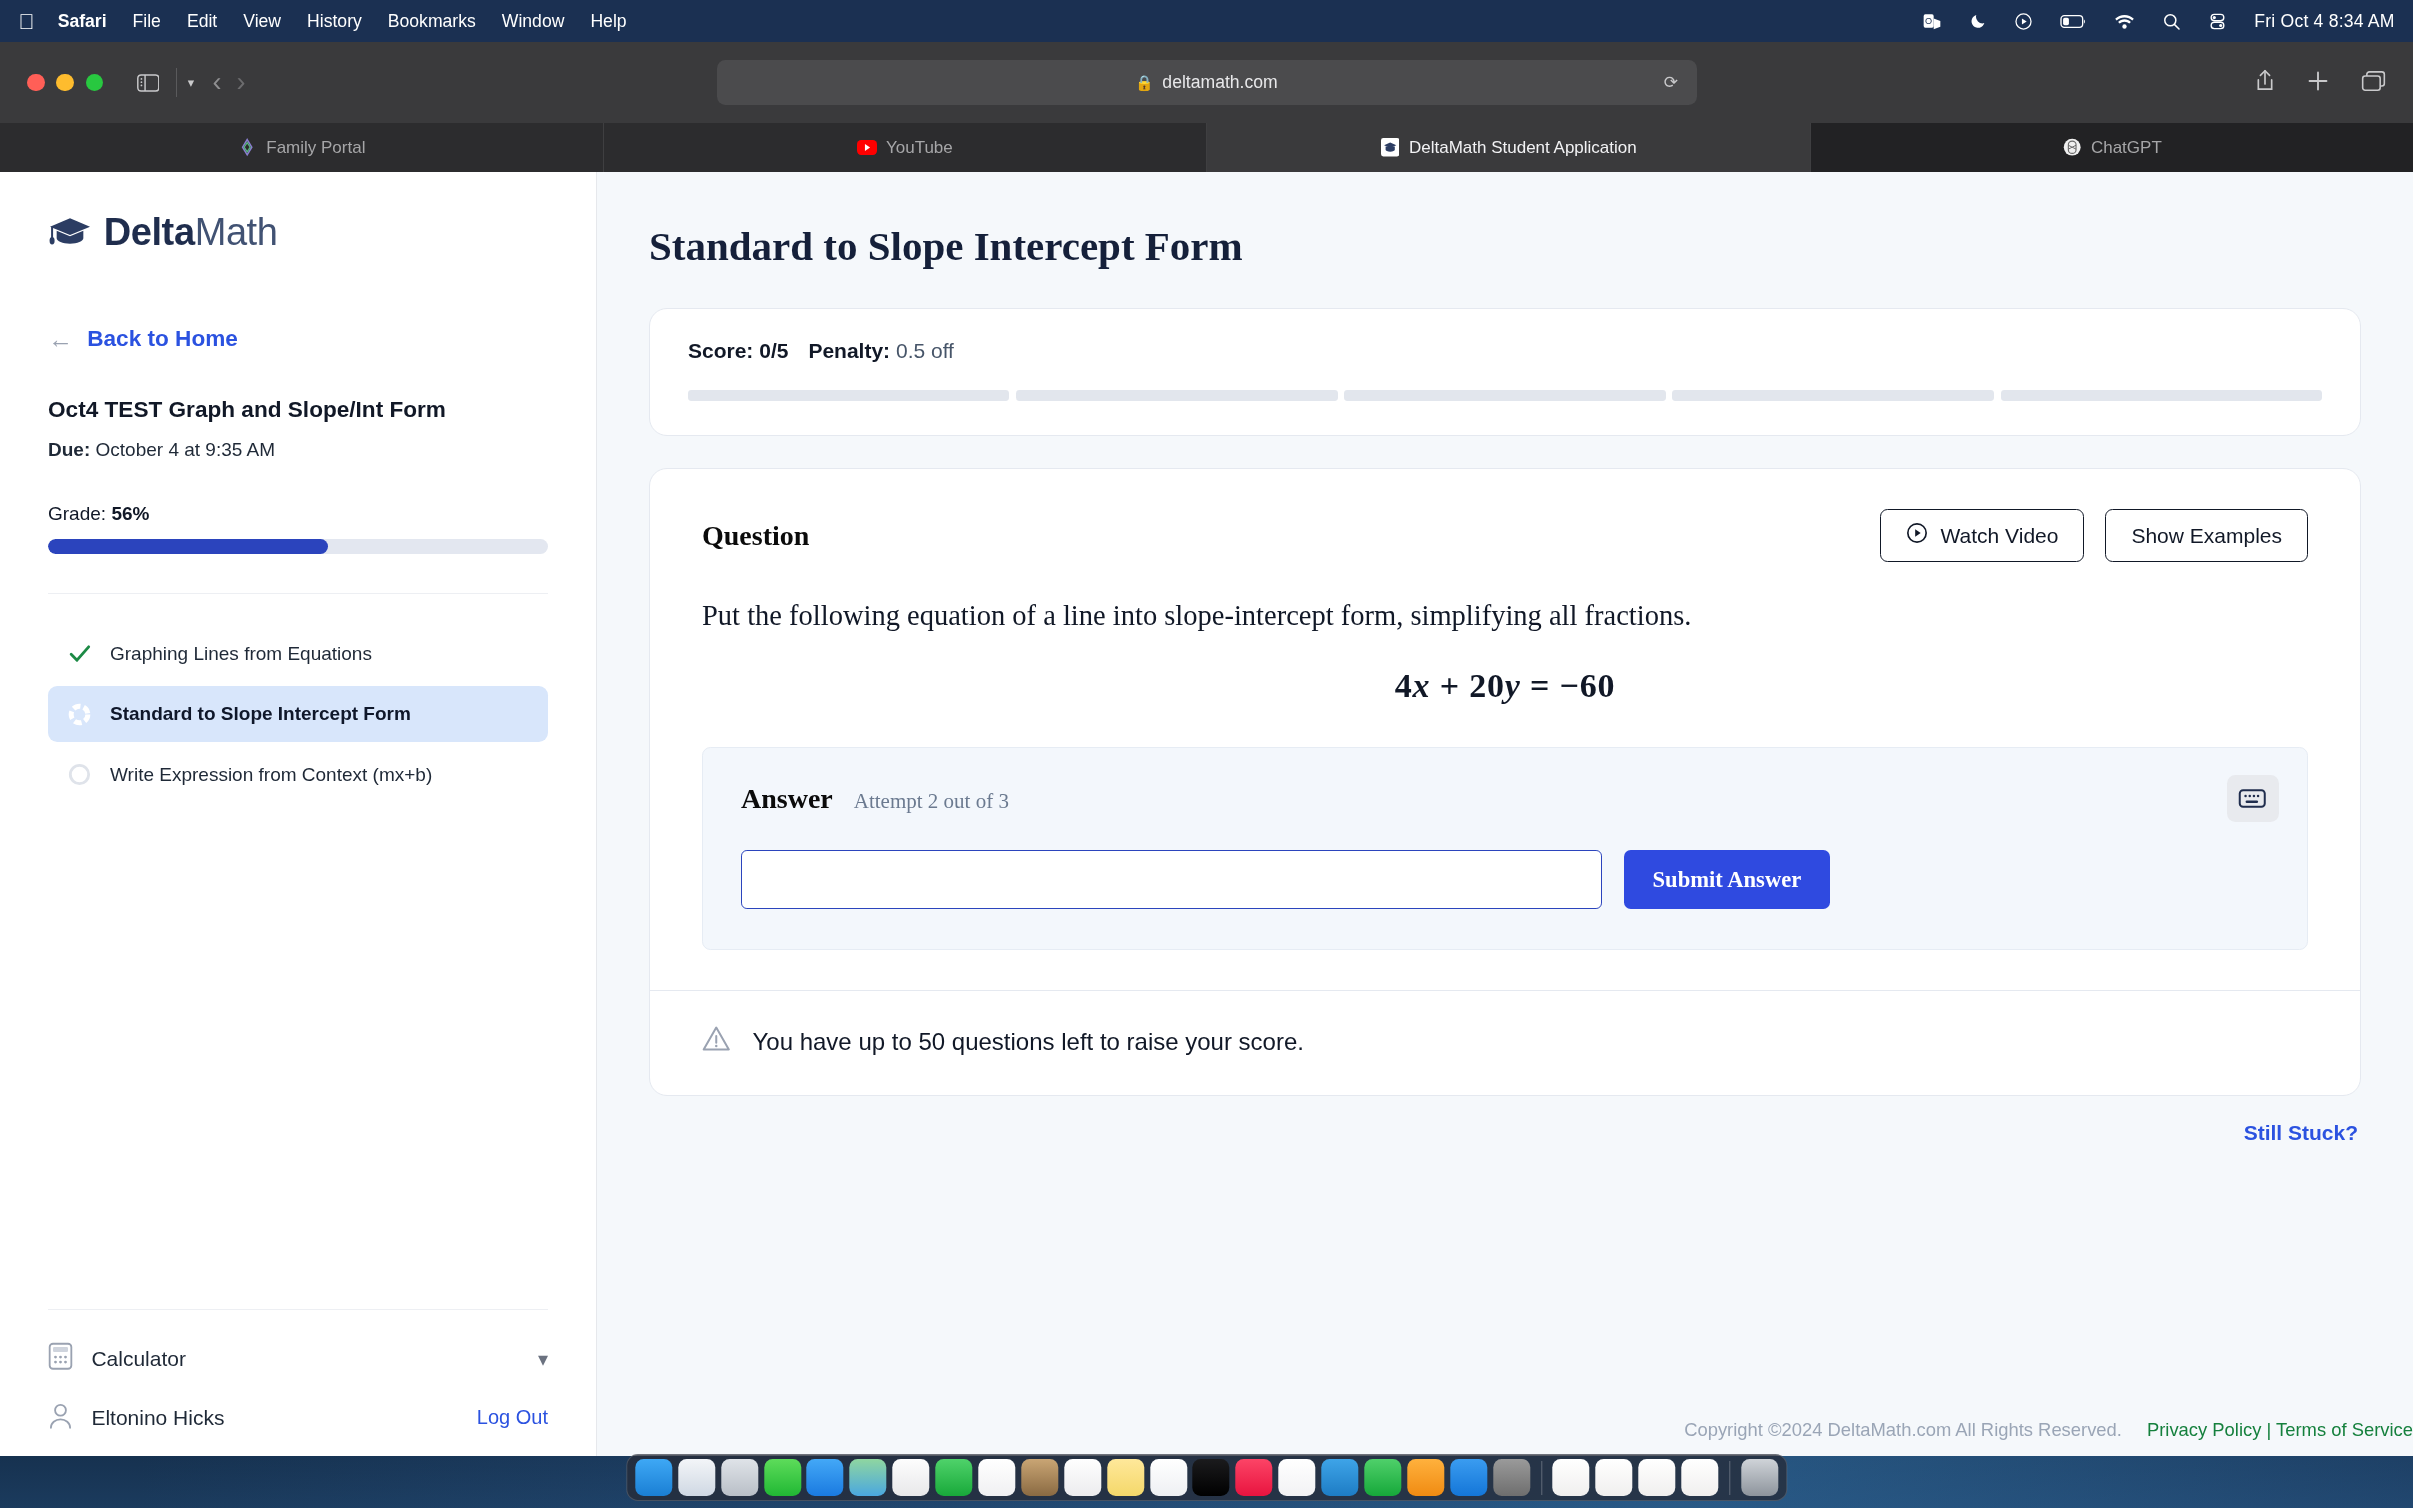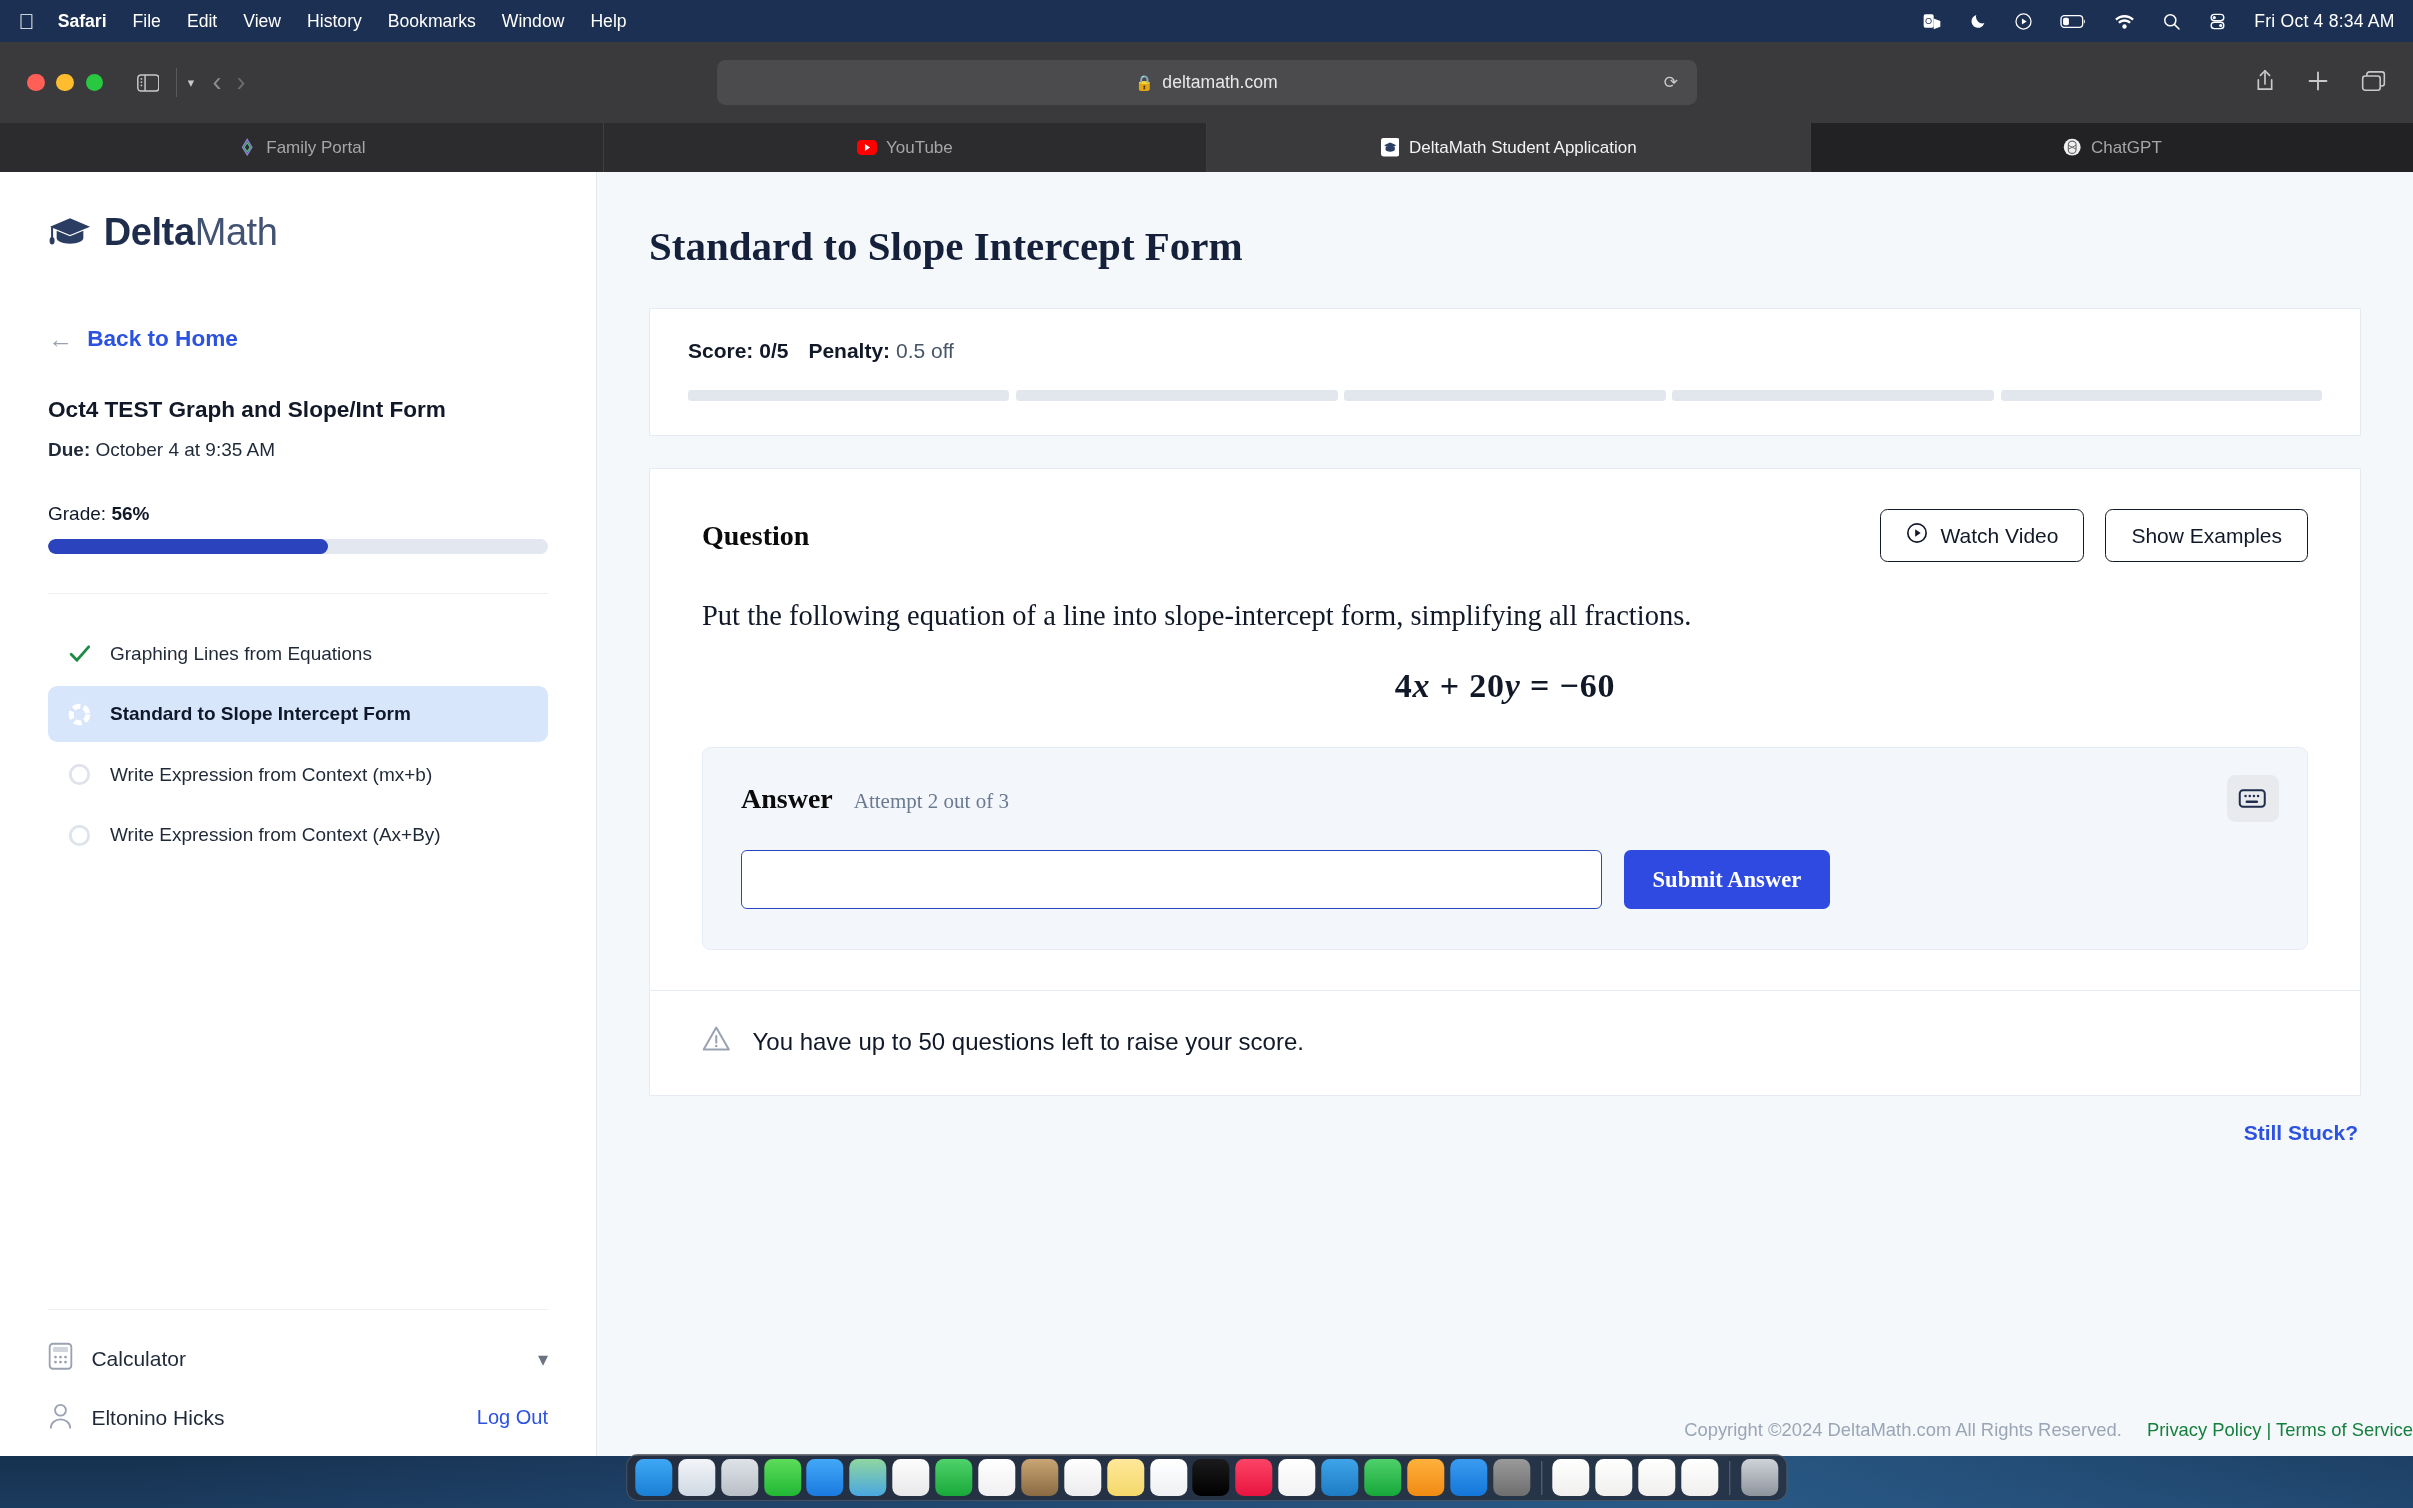--- a/index.html
+++ b/index.html
@@ -145,21 +145,21 @@
 
   
   .main { flex: 1; background: #f5f8fb; overflow: hidden; position: relative; padding: 0 0 0 0; }
   .page-title {
     font-family: "Liberation Serif", serif;
     font-size: 41px; font-weight: 700; color: #15203a;
     margin: 50px 0 0 52px;
   }
 
   .card {
-    background: #fff; border: 0.8px solid #e5e9f0; border-radius: 1px;
+    background: #fff; border: 0.8px solid #e5e9f0; border-radius: 18px;
     margin: 0 52px 0 52px;
   }
   .score-card { margin-top: 38px; padding: 30px 38px 34px; }
   .score-line { font-size: 21px; color: #111827; display: flex; gap: 20px; }
   .score-line b { font-weight: 700; }
   .score-line .pen { color: #475569; }
   .seg-row { margin-top: 27px; display: flex; gap: 6.7px; }
   .seg { flex: 1; height: 11px; background: #e2e6ed; border-radius: 3.4px; }
 
   .q-card { margin-top: 32px; padding: 0; }
@@ -462,28 +462,20 @@
           <span>Standard to Slope Intercept Form</span>
         </div>
         <div class="topic">
           <span class="t-icon">
             <svg width="25" height="25" viewBox="0 0 30 30">
                 <circle cx="15" cy="15" r="11" fill="none" stroke="#dfe3ea" stroke-width="3.4"></circle>
               </svg>
           </span>
           <span>Write Expression from Context (mx+b)</span>
         </div>
-        <div class="topic">
-          <span class="t-icon">
-            <svg width="25" height="25" viewBox="0 0 30 30">
-                <circle cx="15" cy="15" r="11" fill="none" stroke="#dfe3ea" stroke-width="3.4"></circle>
-              </svg>
-          </span>
-          <span>Write Expression from Context (Ax+By)</span>
-        </div>
       </div>
 
       <div class="sidebar-bottom">
         <div class="sb-div"></div>
         <div class="sb-row">
           <span>
             <svg width="25" height="28.5" viewBox="0 0 30 34">
                 <rect x="2" y="2" width="26" height="30" rx="4" fill="none" stroke="#9aa2b1" stroke-width="2.2"></rect>
                 <rect x="6" y="6" width="18" height="6" rx="1.5" fill="#cfd4dd"></rect>
                 <circle cx="9" cy="18" r="1.7" fill="#9aa2b1"></circle>

